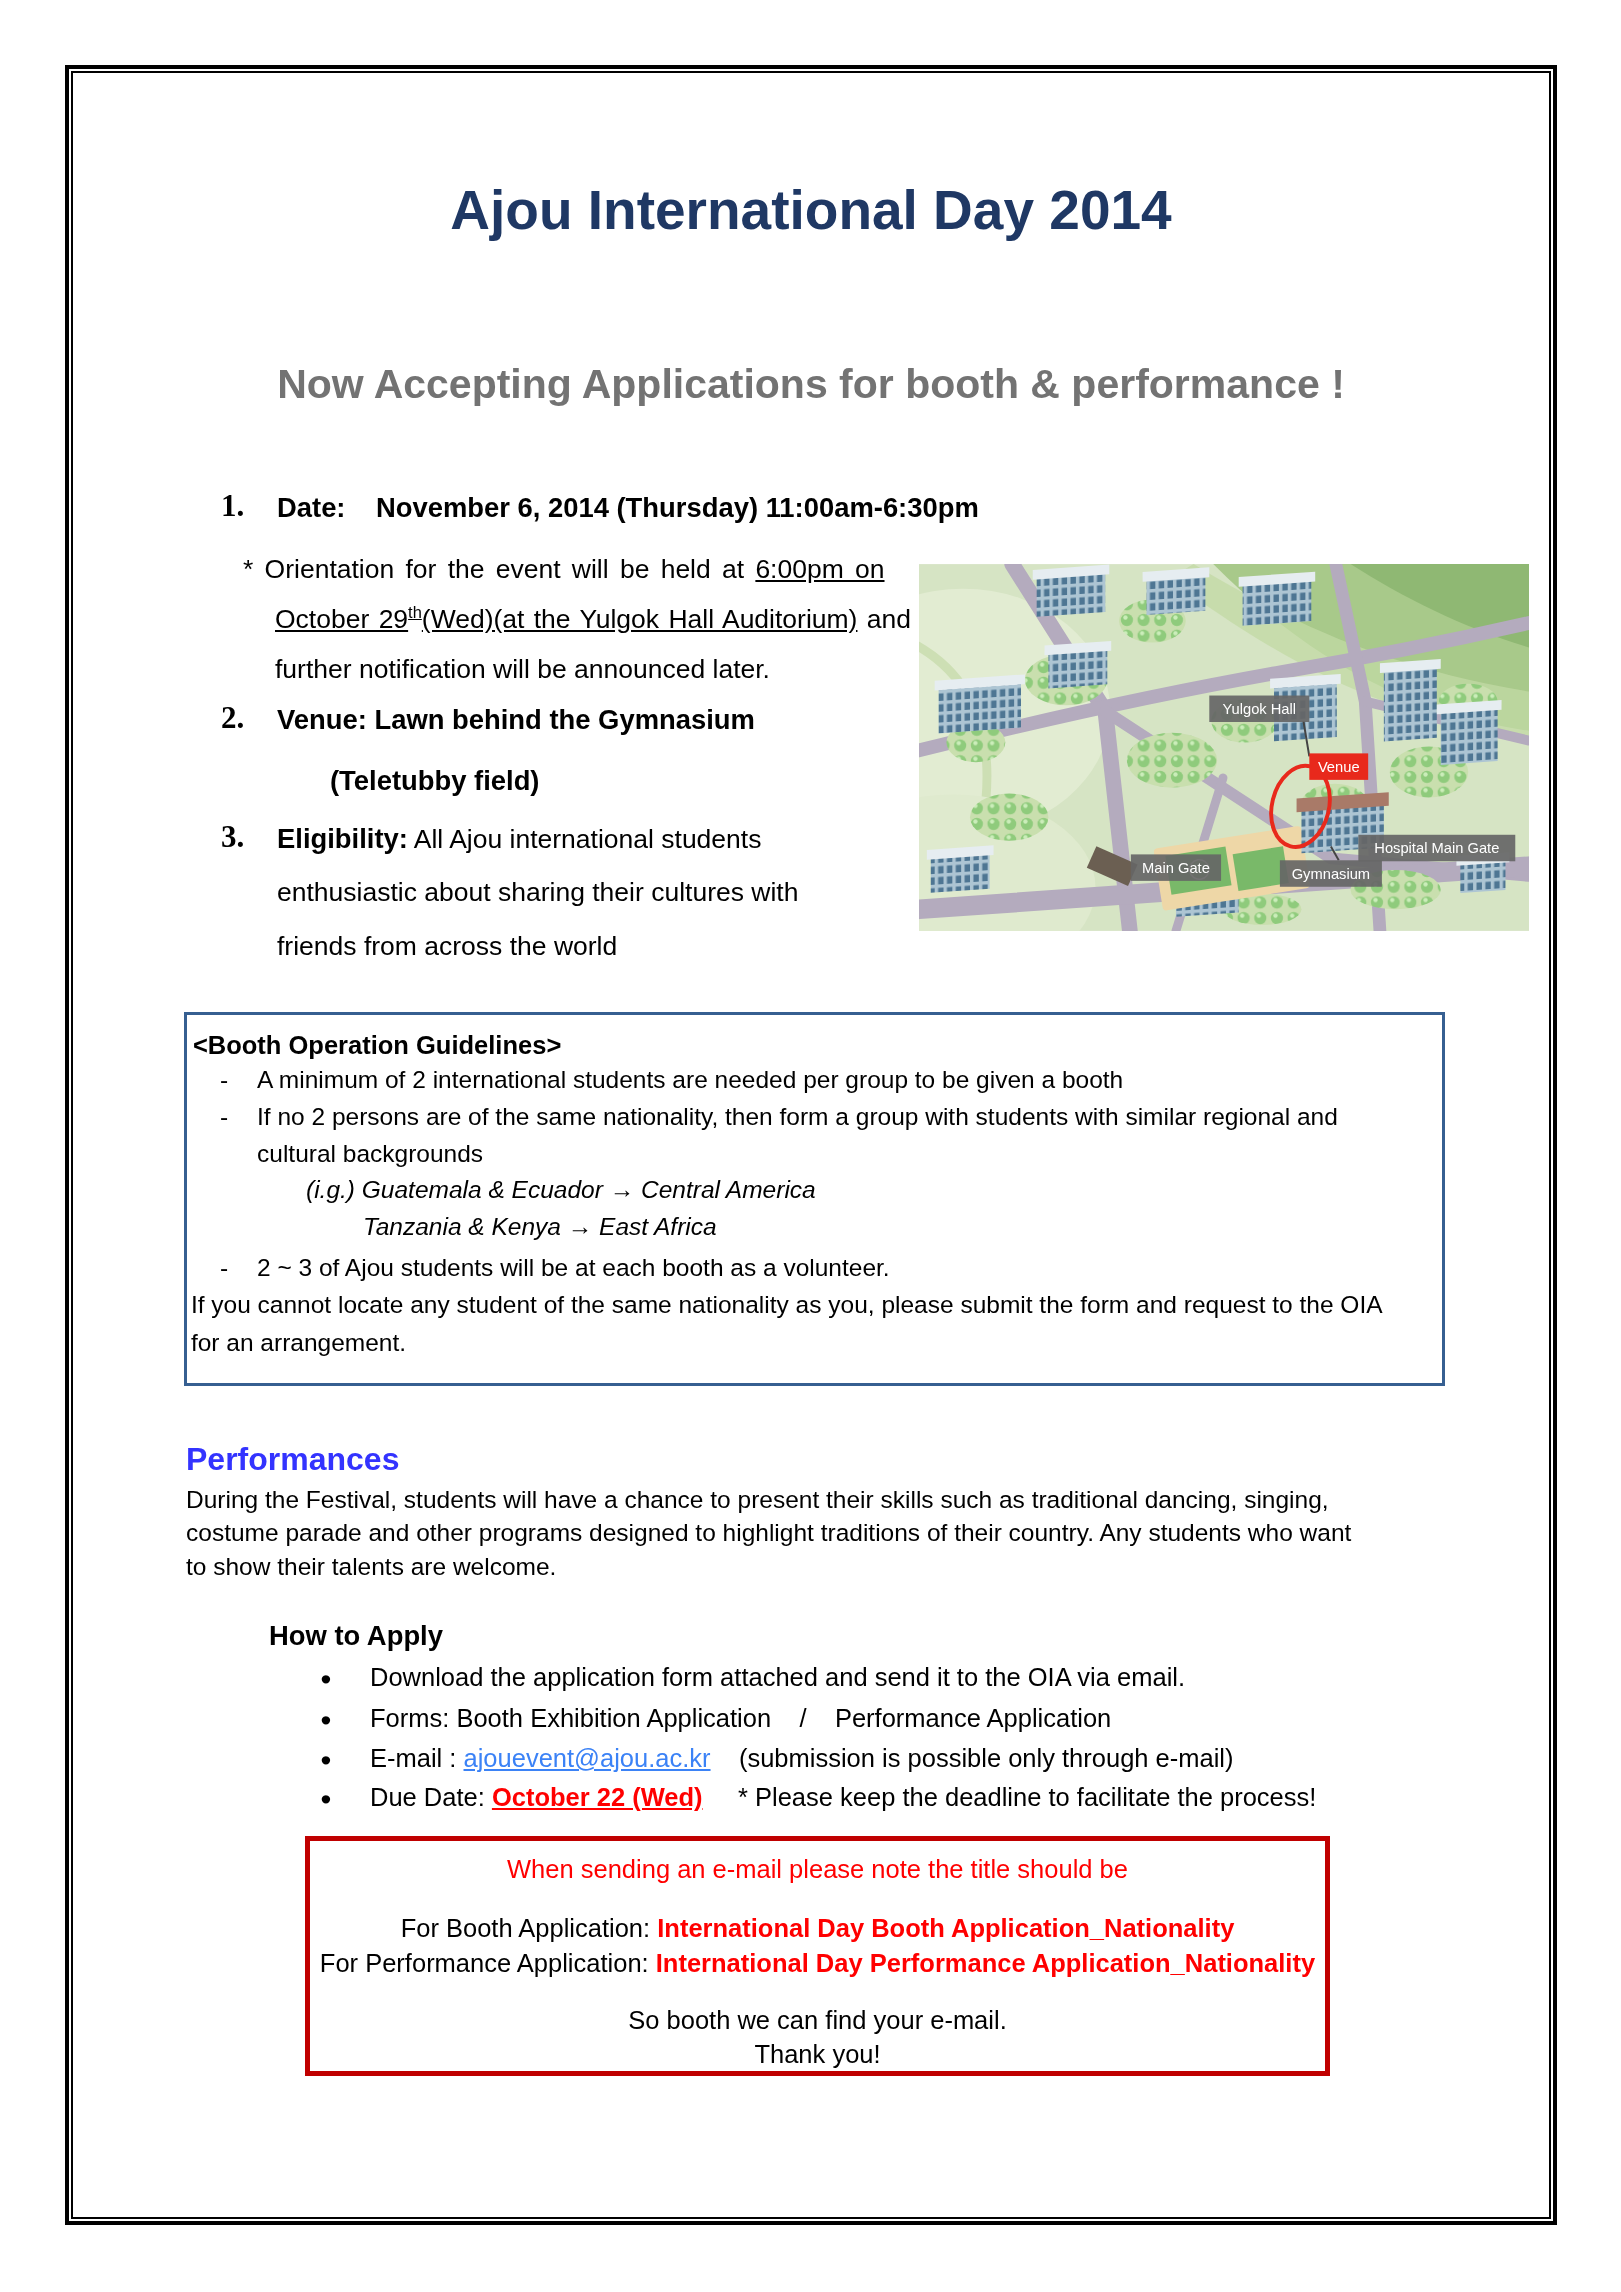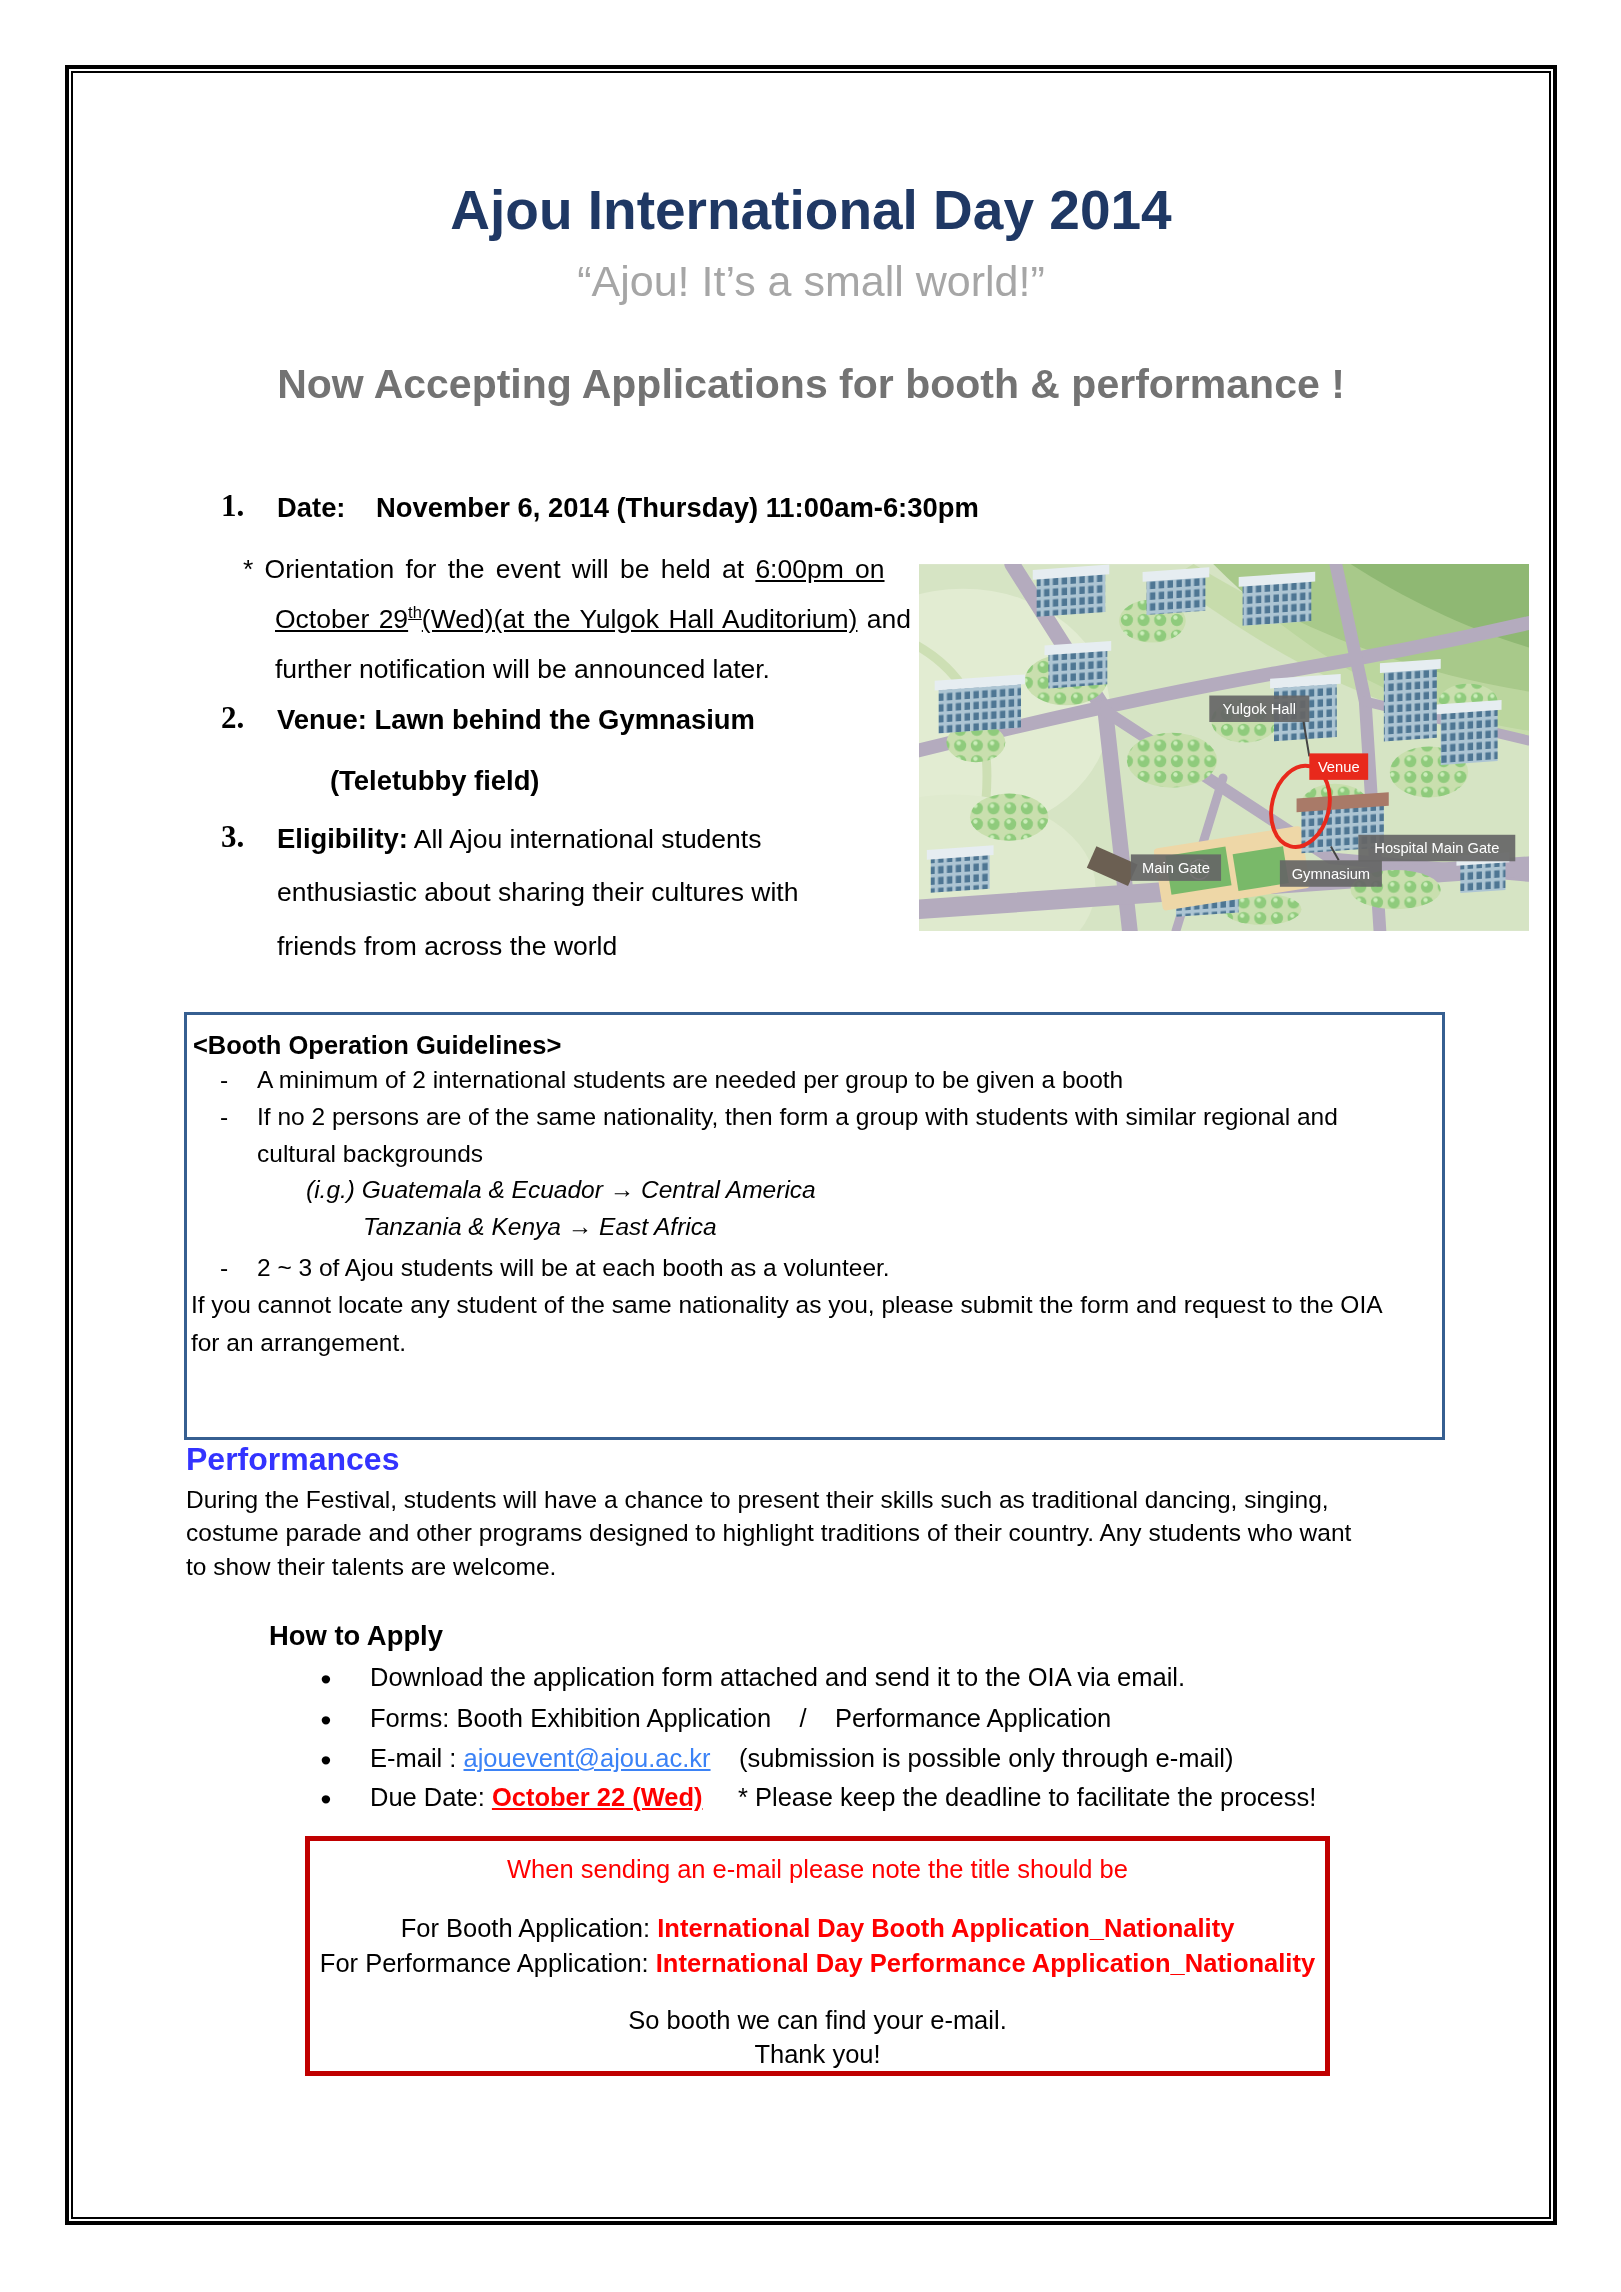--- a/index.html
+++ b/index.html
@@ -14,21 +14,21 @@
   .ln { position:absolute; white-space:pre; }
   .center { left:65px; width:1492px; text-align:center; }
   .doc-title { top:178px; font-size:55px; font-weight:bold; color:#1F3864; }
   .doc-subtitle { top:257px; font-size:43px; color:#A6A6A6; }
   .cta { top:361px; font-size:41px; font-weight:bold; color:#737373; }
   .num { font-family:"Liberation Serif", serif; font-size:31px; font-weight:bold; }
   .item-label { font-size:27.4px; font-weight:bold; }
   .note { font-size:26.5px; }
   .u { text-decoration:underline; }
   .sup { font-size:0.62em; vertical-align:super; }
-  .gbox { position:absolute; left:184px; top:1012px; width:1261px; height:428px;
+  .gbox { position:absolute; left:184px; top:1012px; width:1261px; height:374px;
     border:3.9px solid #365F91; box-sizing:border-box; }
   .g { font-size:24.5px; }
   .g-title { font-size:25.5px; font-weight:bold; }
   .it { font-style:italic; }
   .perf-head { top:1441px; left:186px; font-size:32px; font-weight:bold; color:#3333FF; }
   .body25 { font-size:24.5px; }
   .apply-head { top:1620px; left:269px; font-size:27.4px; font-weight:bold; }
   .ab { font-size:25.5px; }
   .dot { font-size:19.6px; }
   .link { color:#3b82f6; text-decoration:underline; }
@@ -44,21 +44,20 @@
 </head>
 <body>
 
 <div id="page">
 
   <div class="frame">
     <div class="frame-inner"></div>
   </div>
 
   <div class="ln center doc-title">Ajou International Day 2014</div>
-  <div class="ln center doc-subtitle">“Ajou! It’s a small world!”</div>
   <div class="ln center cta">Now Accepting Applications for booth &amp; performance !</div>
 
   <div class="ln num" style="left:221px; top:488px;">1.</div>
   <div class="ln item-label" style="left:277px; top:492px;">Date:    November 6, 2014 (Thursday) 11:00am-6:30pm</div>
 
   <div class="ln note" style="left:243px; top:554px; word-spacing:3.9px;"><span>* Orientation for the event will be held at </span><span class="u">6:00pm on</span></div>
   <div class="ln note" style="left:275px; top:603px; word-spacing:2px;"><span class="u">October 29</span><span class="u sup">th</span><span class="u">(Wed)(at the Yulgok Hall Auditorium)</span><span> and</span></div>
   <div class="ln note" style="left:275px; top:654px;">further notification will be announced later.</div>
 
   <div class="ln num" style="left:221px; top:700px;">2.</div>

